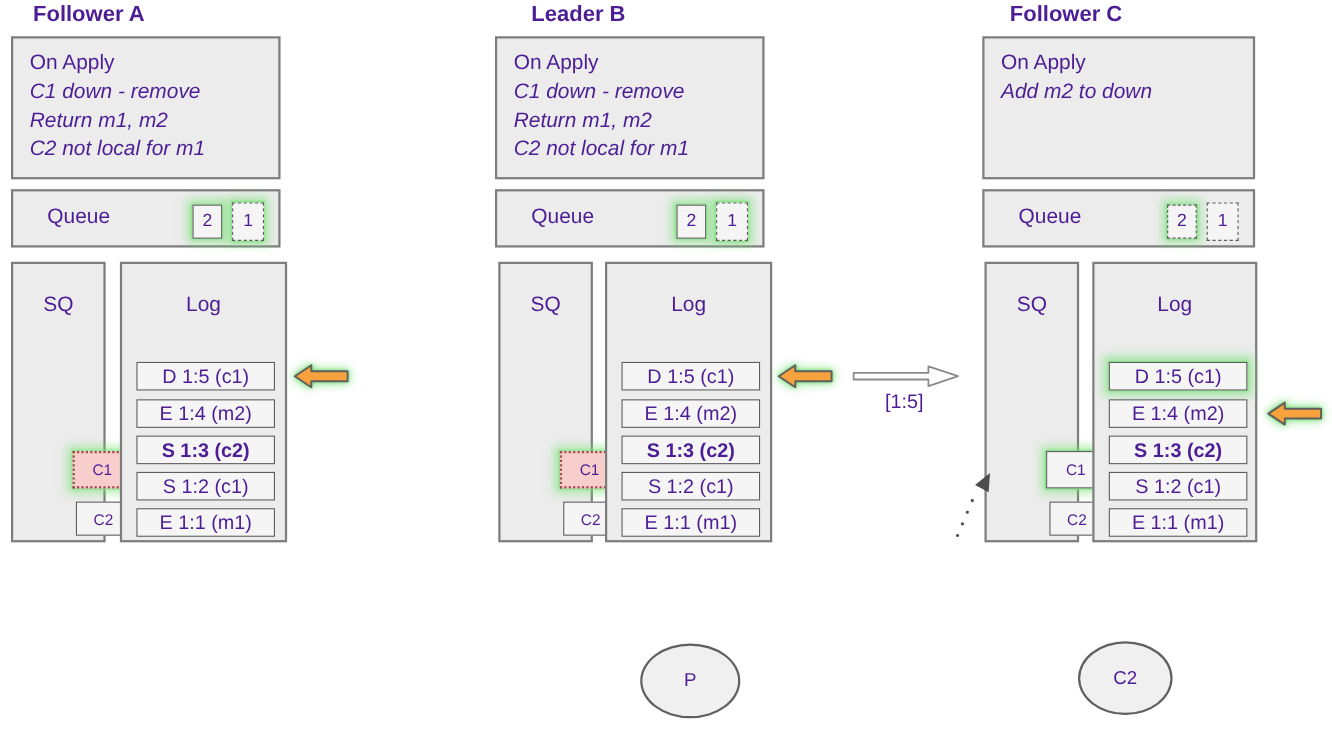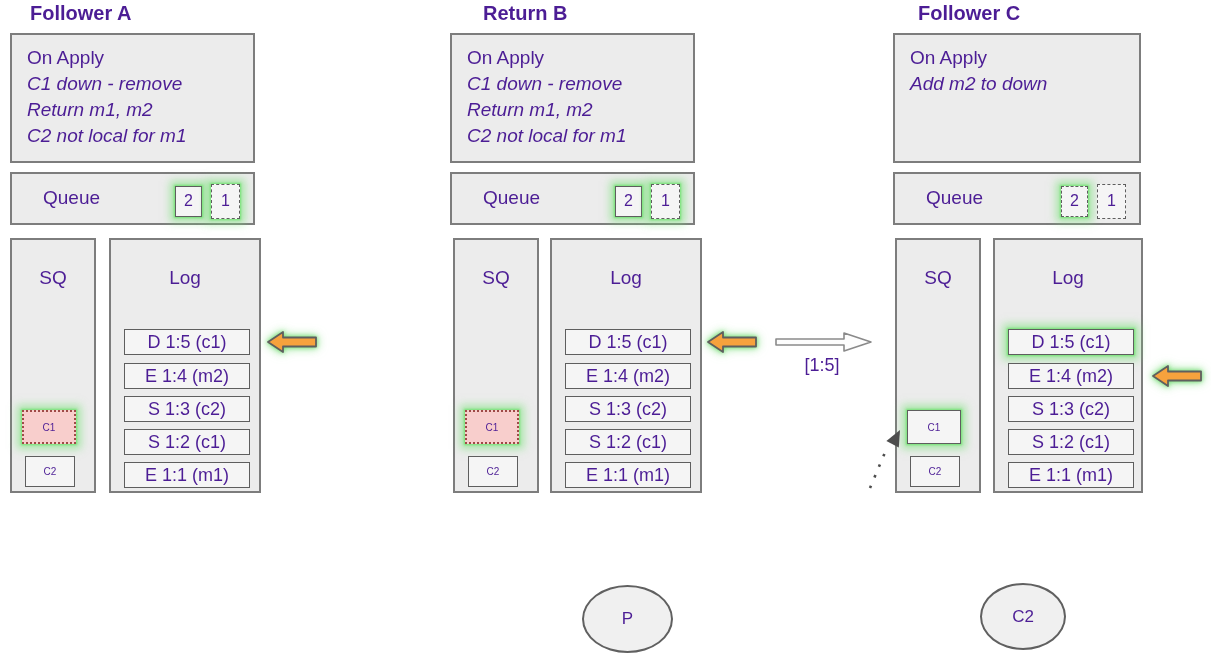--- a/index.html
+++ b/index.html
@@ -24,32 +24,32 @@
     display:flex; align-items:center; justify-content:center; font-size:16px;
   }
   .qitem-2 { width:27px; height:31px; }
   .qitem-1 { width:29px; height:35px; }
   .dashed { border-style:dashed; }
   .glow { box-shadow: 0 0 2px 1px rgba(114,226,114,0.95), 0 0 8px 5px rgba(114,226,114,0.55); }
   .sq { top:238px; left:0; width:86px; height:255px; }
   .boxtitle { text-align:center; margin-top:27px; font-size:19px; }
   .sqitem {
     position:absolute; background:#f5f5f5; border:1.6px solid #5e5e5e; box-sizing:border-box;
-    display:flex; align-items:center; justify-content:center; font-size:10px;
+    display:flex; align-items:center; justify-content:center; font-size:14px;margin-left:44px;
   }
   .sq-c1 { left:10px; top:170px; width:54px; height:34px; }
   .sq-c1.pink { background:#f8cecc; border:2px dotted #9e4a46; }
   .sq-c2 { left:13px; top:216px; width:50px; height:31px; }
   .log { top:238px; left:99px; width:152px; height:255px; }
   .logentry {
     position:absolute; left:13px; width:126px; height:26px;
     background:#f5f5f5; border:1.6px solid #5e5e5e; box-sizing:border-box;
     display:flex; align-items:center; justify-content:center; font-size:18px; white-space:nowrap;
   }
-  .le1 { top:89px; } .le2 { top:123px; } .le3 { top:156px; } .le4 { top:189px; } .le5 { top:222px; }
+  .le1 { top:89px; } .le2 { top:123px; } .le3 { top:156px;font-weight:bold; } .le4 { top:189px; } .le5 { top:222px; }
   .abs { position:absolute; }
   .arrow-glow { filter: drop-shadow(0 0 2px rgba(110,220,110,0.95)) drop-shadow(0 0 5px rgba(110,220,110,0.7)); }
   .range-label { position:absolute; left:762px; top:355px; width:120px; text-align:center; font-size:18px; }
   .ellipse {
     position:absolute; background:#f0f0f0; border:2px solid #606060; border-radius:50%;
     display:flex; align-items:center; justify-content:center; font-size:17px; box-sizing:border-box;
   }
 </style>
 </head>
 <body>
@@ -84,21 +84,21 @@
       <div class="boxtitle">Log</div>
       <div class="logentry le1">D 1:5 (c1)</div>
       <div class="logentry le2">E 1:4 (m2)</div>
       <div class="logentry le3">S 1:3 (c2)</div>
       <div class="logentry le4">S 1:2 (c1)</div>
       <div class="logentry le5">E 1:1 (m1)</div>
     </div>
   </div>
 
   <div class="col" style="left:450px">
-    <div class="title" style="left:33px">Return B</div>
+    <div class="title" style="left:33px">Leader B</div>
 
     <div class="box onapply">
       <div class="oa-line">On Apply</div>
       <div class="oa-line italic">C1 down - remove</div>
       <div class="oa-line italic">Return m1, m2</div>
       <div class="oa-line italic">C2 not local for m1</div>
     </div>
 
     <div class="box queue">
       <div class="queue-label">Queue</div>

